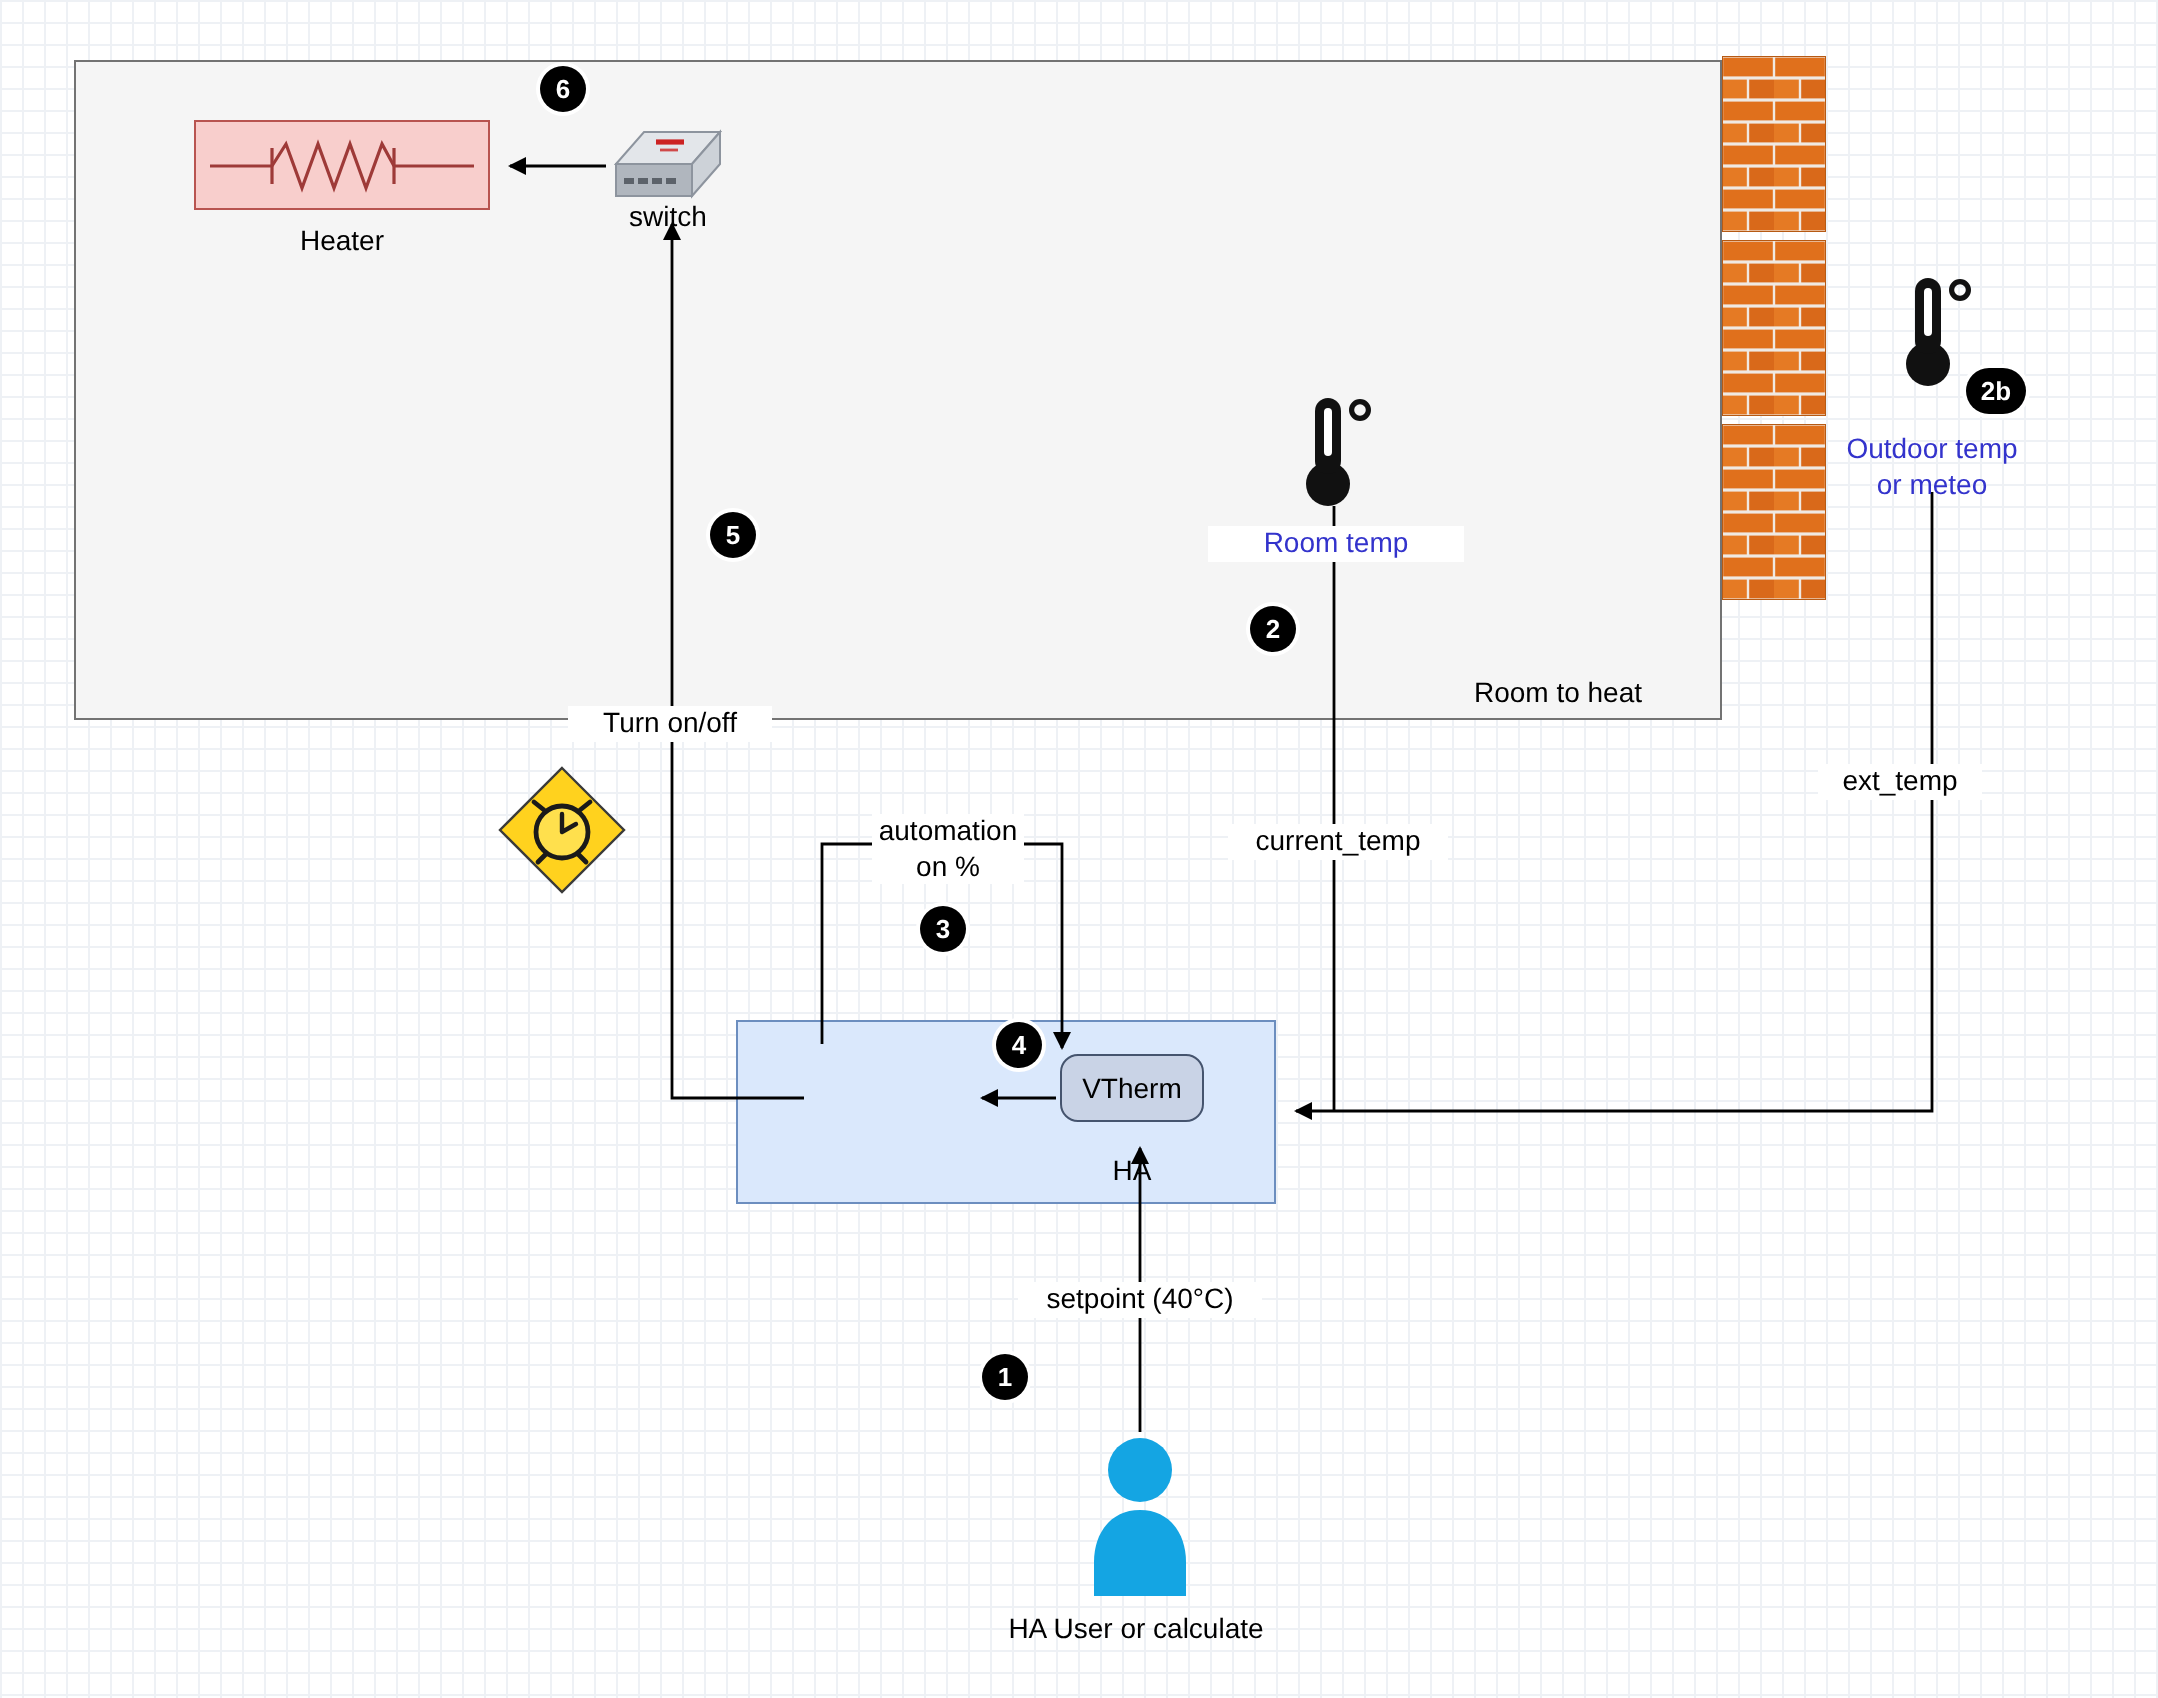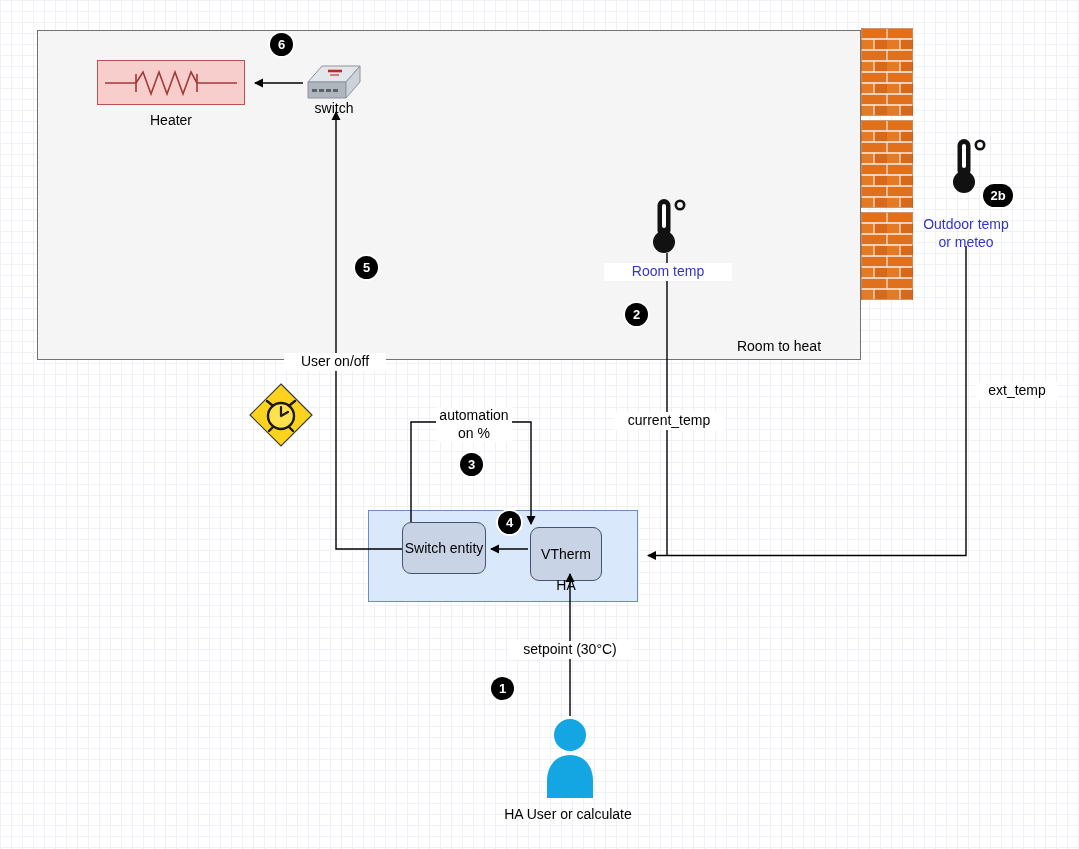--- a/index.html
+++ b/index.html
@@ -14,21 +14,21 @@
       linear-gradient(to bottom,#e0e4eb 1px,transparent 1px);
     background-size:11px 11px,11px 11px,55px 55px,55px 55px;
   }
   .abs{position:absolute;box-sizing:border-box;}
   
   #room-box{left:37px;top:30px;width:824px;height:330px;background:#f5f5f5;border:1px solid #737373;z-index:1;}
   #ha-box{left:368px;top:510px;width:270px;height:92px;background:#dae8fc;border:1px solid #6c8ebf;z-index:1;}
   .entity{background:#c9d3e6;border:1px solid #45546e;border-radius:9px;display:flex;align-items:center;justify-content:center;
     text-align:center;font-size:14px;line-height:1.15;z-index:2;}
   #switch-entity{left:402px;top:522px;width:84px;height:52px;}
-  #vtherm{left:530px;top:527px;width:72px;height:54px;align-items:center;}
+  #vtherm{left:530px;top:527px;width:72px;height:34px;align-items:center;}
   #heater-box{left:97px;top:60px;width:148px;height:45px;background:#f8cecc;border:1px solid #b85450;z-index:2;}
   
   .icon{z-index:3;line-height:0;}
   #switch-icon{left:302px;top:58px;}
   #room-therm{left:643px;top:197px;}
   #out-therm{left:943px;top:137px;}
   #alarm{left:248px;top:382px;}
   #person{left:540px;top:718px;}
   .brick-section{left:861px;width:52px;z-index:2;line-height:0;}
   
@@ -119,23 +119,20 @@
 
   <div class="abs icon" id="alarm">
     <svg width="66" height="66" viewBox="0 0 66 66">
       <polygon points="33,2 64,33 33,64 2,33" fill="#ffd21e" stroke="#3a3a3a" stroke-width="1.2"></polygon>
       <circle cx="33" cy="34" r="13" fill="#ffe04d" stroke="#1a1a1a" stroke-width="2.4"></circle>
       <path d="M33,34 L33,25 M33,34 L40,30" stroke="#1a1a1a" stroke-width="2.2" stroke-linecap="round"></path>
       <path d="M24,23 L19,19 M42,23 L47,19 M25,45 L21,49 M41,45 L45,49" stroke="#1a1a1a" stroke-width="2.4" stroke-linecap="round"></path>
     </svg>
   </div>
 
-  <div class="abs entity" id="switch-entity">
-    <span>Switch entity</span>
-  </div>
   <div class="abs entity" id="vtherm">
     <span>VTherm</span>
   </div>
 
   <div class="abs icon" id="person">
     <svg width="60" height="80" viewBox="0 0 60 80">
       <circle cx="30" cy="17" r="16" fill="#14a5e3"></circle>
       <path d="M30,37 C15,37 7,49 7,63 L7,80 L53,80 L53,63 C53,49 45,37 30,37 Z" fill="#14a5e3"></path>
     </svg>
   </div>
@@ -151,25 +148,25 @@
   </svg>
 
   <div class="lbl center" style="left:97px;top:112px;width:148px">Heater</div>
   <div class="lbl center" style="left:300px;top:100px;width:68px">switch</div>
   <div class="lbl center blue whitebg" style="left:604px;top:263px;width:124px">Room temp</div>
   <div class="lbl center blue" style="left:918px;top:216px;width:96px">Outdoor temp or meteo</div>
   <div class="lbl right" style="left:703px;top:338px;width:152px">Room to heat</div>
   <div class="lbl right" style="left:530px;top:577px;width:72px">HA</div>
   <div class="lbl center" style="left:468px;top:806px;width:200px">HA User or calculate</div>
 
-  <div class="lbl center whitebg" style="left:284px;top:353px;width:98px">User on/off</div>
+  <div class="lbl center whitebg" style="left:284px;top:353px;width:98px">Turn on/off</div>
   <div class="lbl center whitebg" style="left:436px;top:407px;width:72px">automation on %</div>
   <div class="lbl center whitebg" style="left:614px;top:412px;width:106px">current_temp</div>
-  <div class="lbl center whitebg" style="left:976px;top:382px;width:78px">ext_temp</div>
-  <div class="lbl center whitebg" style="left:509px;top:641px;width:118px">setpoint (30°C)</div>
+  <div class="lbl center whitebg" style="left:909px;top:382px;width:78px">ext_temp</div>
+  <div class="lbl center whitebg" style="left:509px;top:641px;width:118px">setpoint (40°C)</div>
 
   <div class="badge" style="left:270px;top:33px">6</div>
   <div class="badge" style="left:355px;top:256px">5</div>
   <div class="badge" style="left:625px;top:303px">2</div>
   <div class="badge wide" style="left:983px;top:184px">2b</div>
   <div class="badge" style="left:460px;top:453px">3</div>
   <div class="badge" style="left:498px;top:511px">4</div>
   <div class="badge" style="left:491px;top:677px">1</div>
 
 </div>

